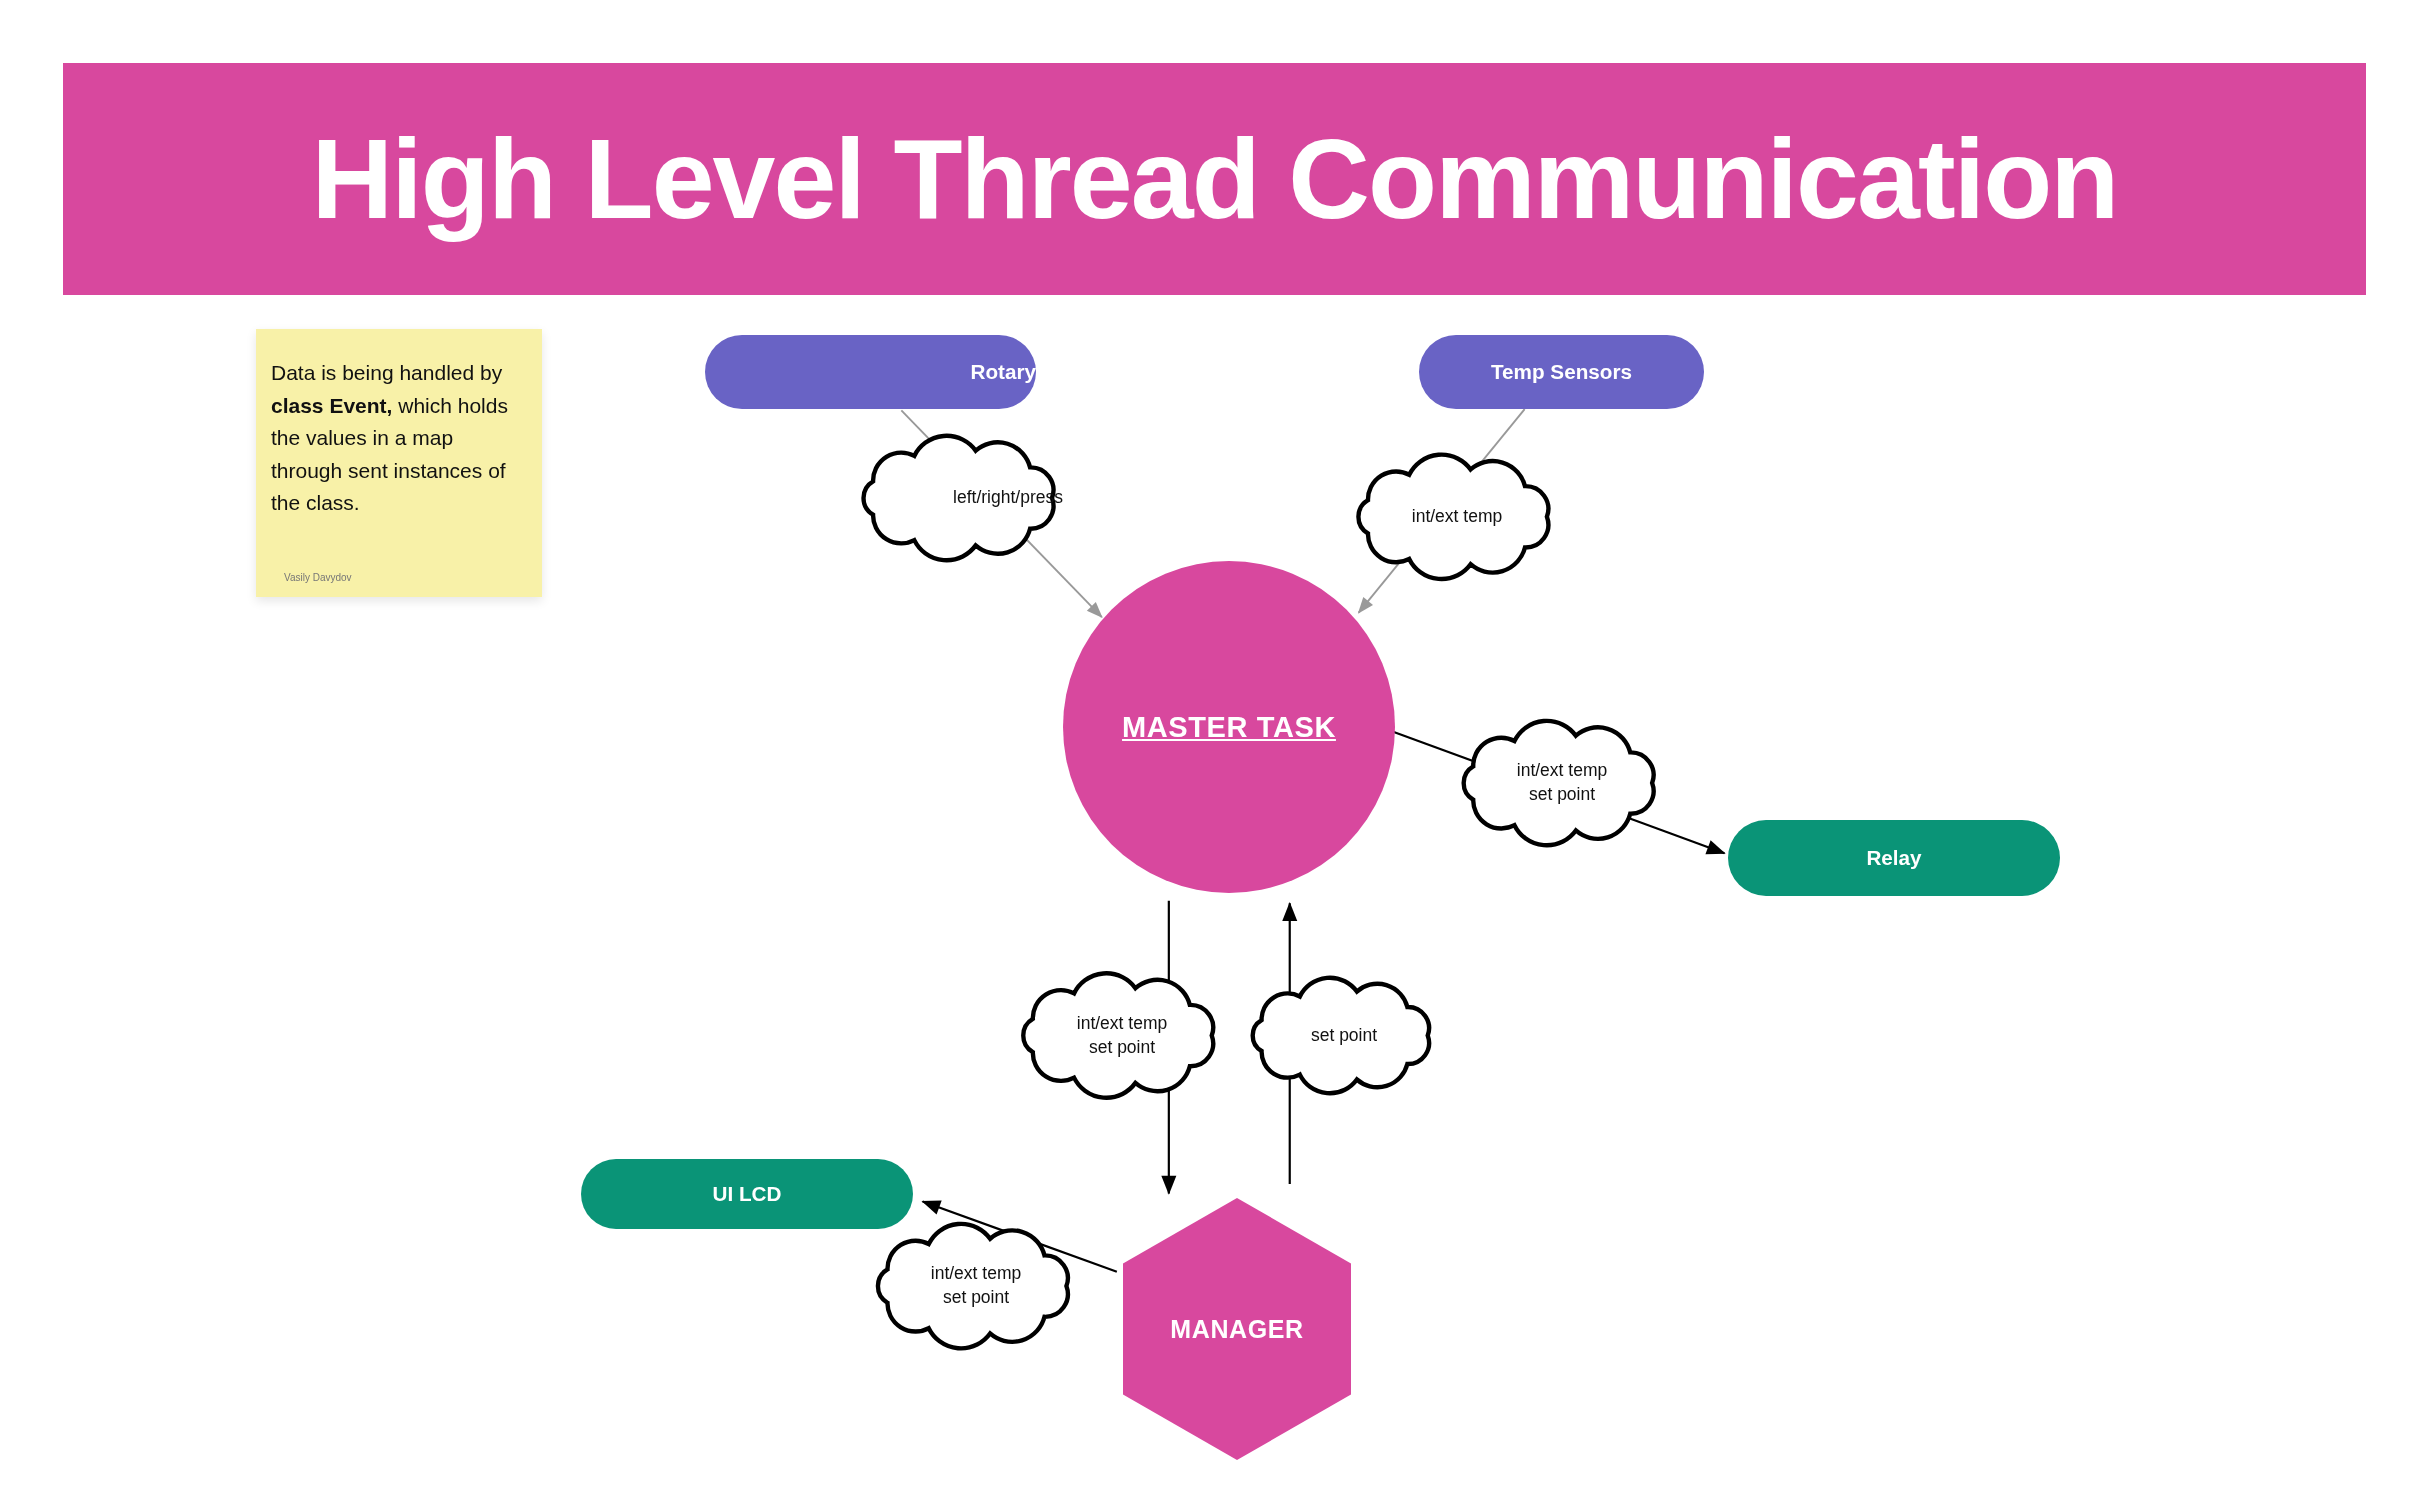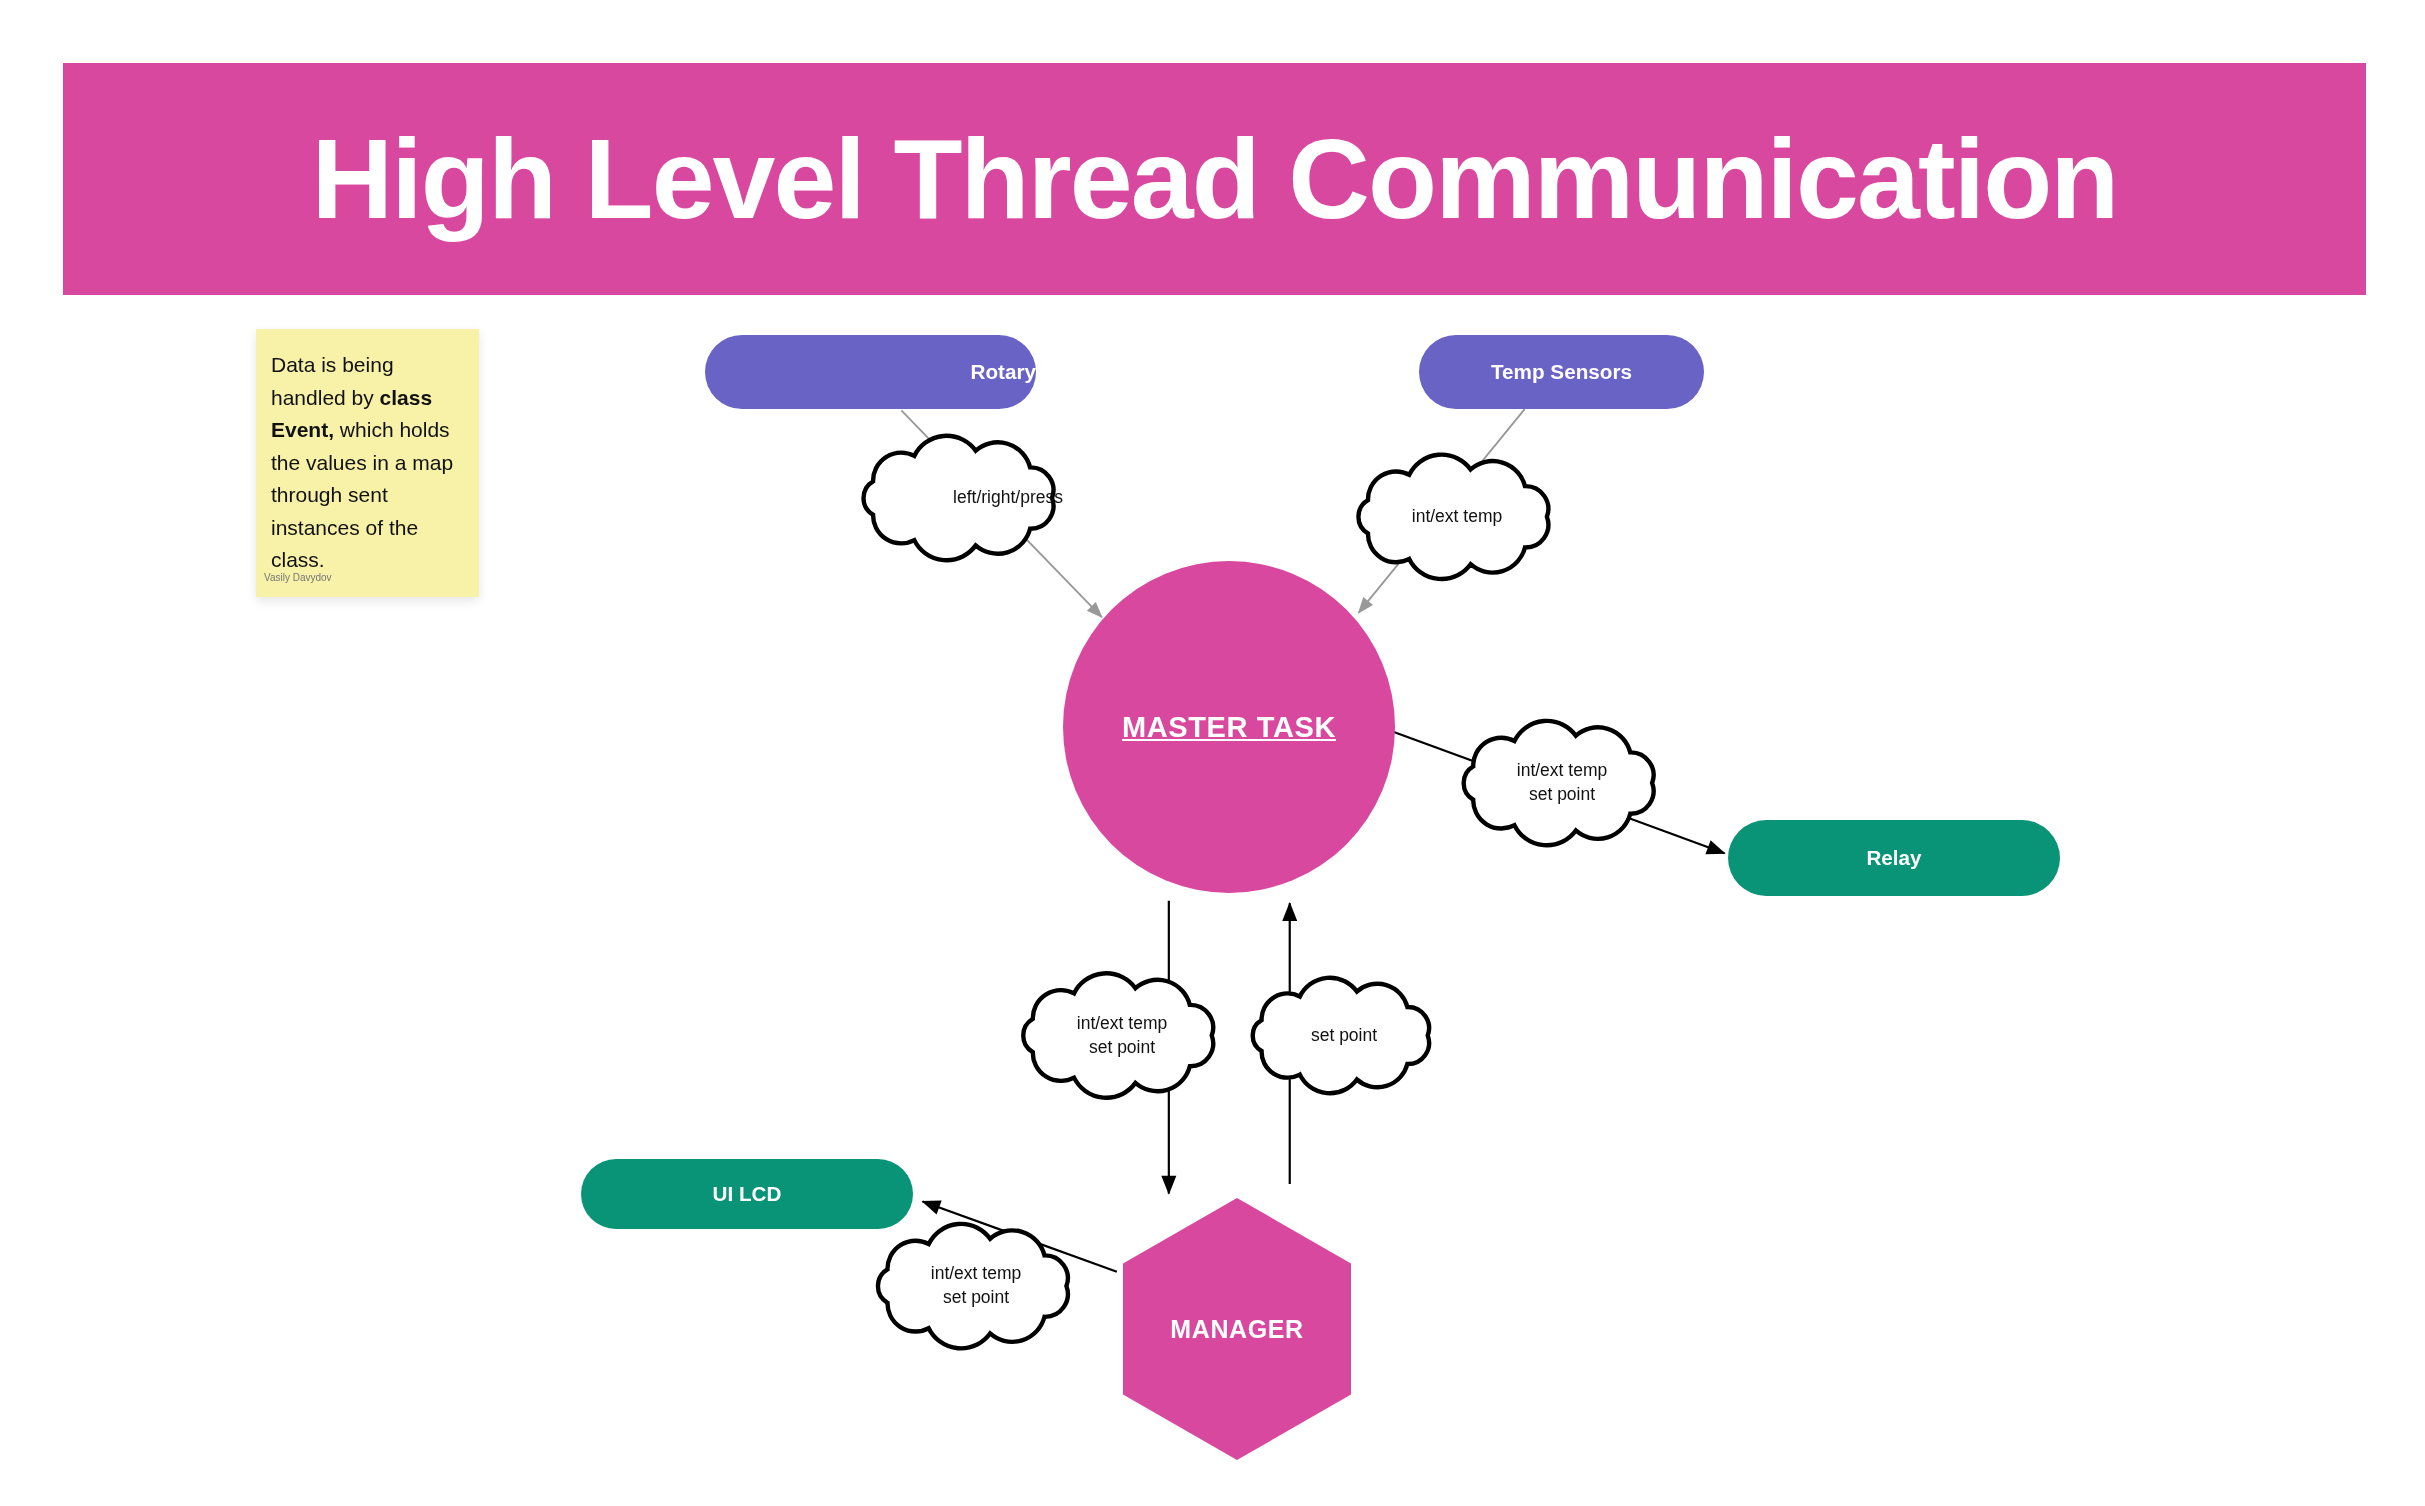--- a/index.html
+++ b/index.html
@@ -4,26 +4,26 @@
 <style>
   html,body{margin:0;padding:0;background:#ffffff;font-family:"Liberation Sans",sans-serif;}
   #canvas{position:relative;width:2426px;height:1506px;background:#ffffff;overflow:hidden;}
 
   
   .banner{position:absolute;left:63px;top:63px;width:2303px;height:232px;
     background:var(--color-banner,#d8489e);display:flex;align-items:center;justify-content:center;}
   .banner h1{margin:12px;color:#ffffff;font-size:113px;font-weight:bold;letter-spacing:-1.9px;white-space:nowrap;}
 
   
-  .note{position:absolute;left:256px;top:329px;width:223px;height:268px;
+  .note{position:absolute;left:256px;top:329px;width:286px;height:268px;
     background:var(--color-note_bg,#f8f1a8);box-shadow:0 3.8px 10px rgba(0,0,0,0.10);box-sizing:border-box;
-    padding:20px 15px;}
+    padding:28px 15px;}
   .note p{margin:0;font-size:21px;line-height:1.55;color:#111111;}
   .note .bold{font-weight:bold;}
-  .note .author{position:absolute;left:8px;bottom:13.8px;font-size:10px;color:#777777;}
+  .note .author{position:absolute;left:28px;bottom:13.8px;font-size:10px;color:#777777;}
 
   
   svg.connectors{position:absolute;left:0;top:0;width:2426px;height:1506px;}
 
   
   .pill{position:absolute;display:flex;align-items:center;justify-content:center;
     border-radius:626px;color:#ffffff;font-weight:bold;font-size:20.7px;}
   .pill.purple{background:var(--color-node_purple,#6963c5);}
   .pill.green{background:var(--color-node_green,#0a9477);}
   #node-rotary{left:705px;top:335px;width:331px;height:74px;justify-content:flex-end;}

